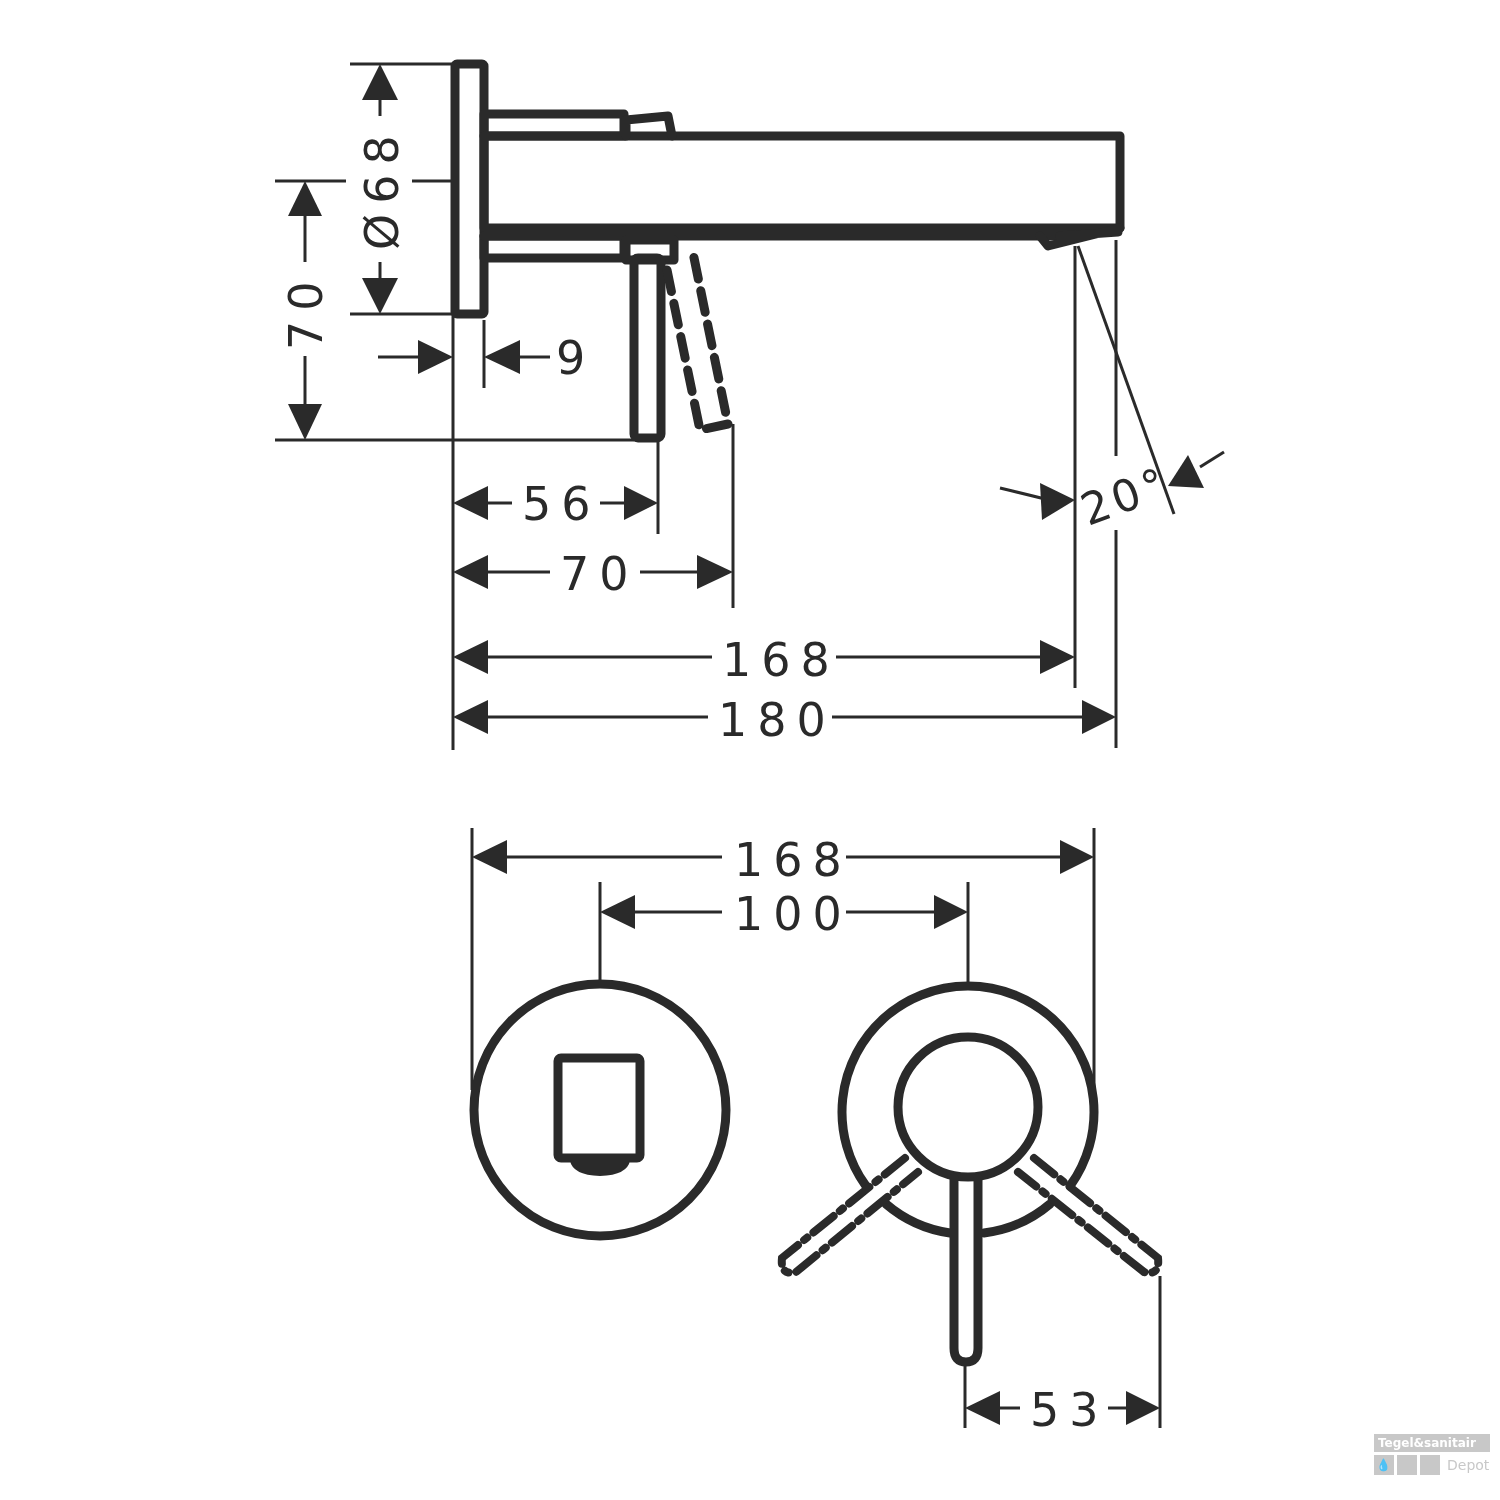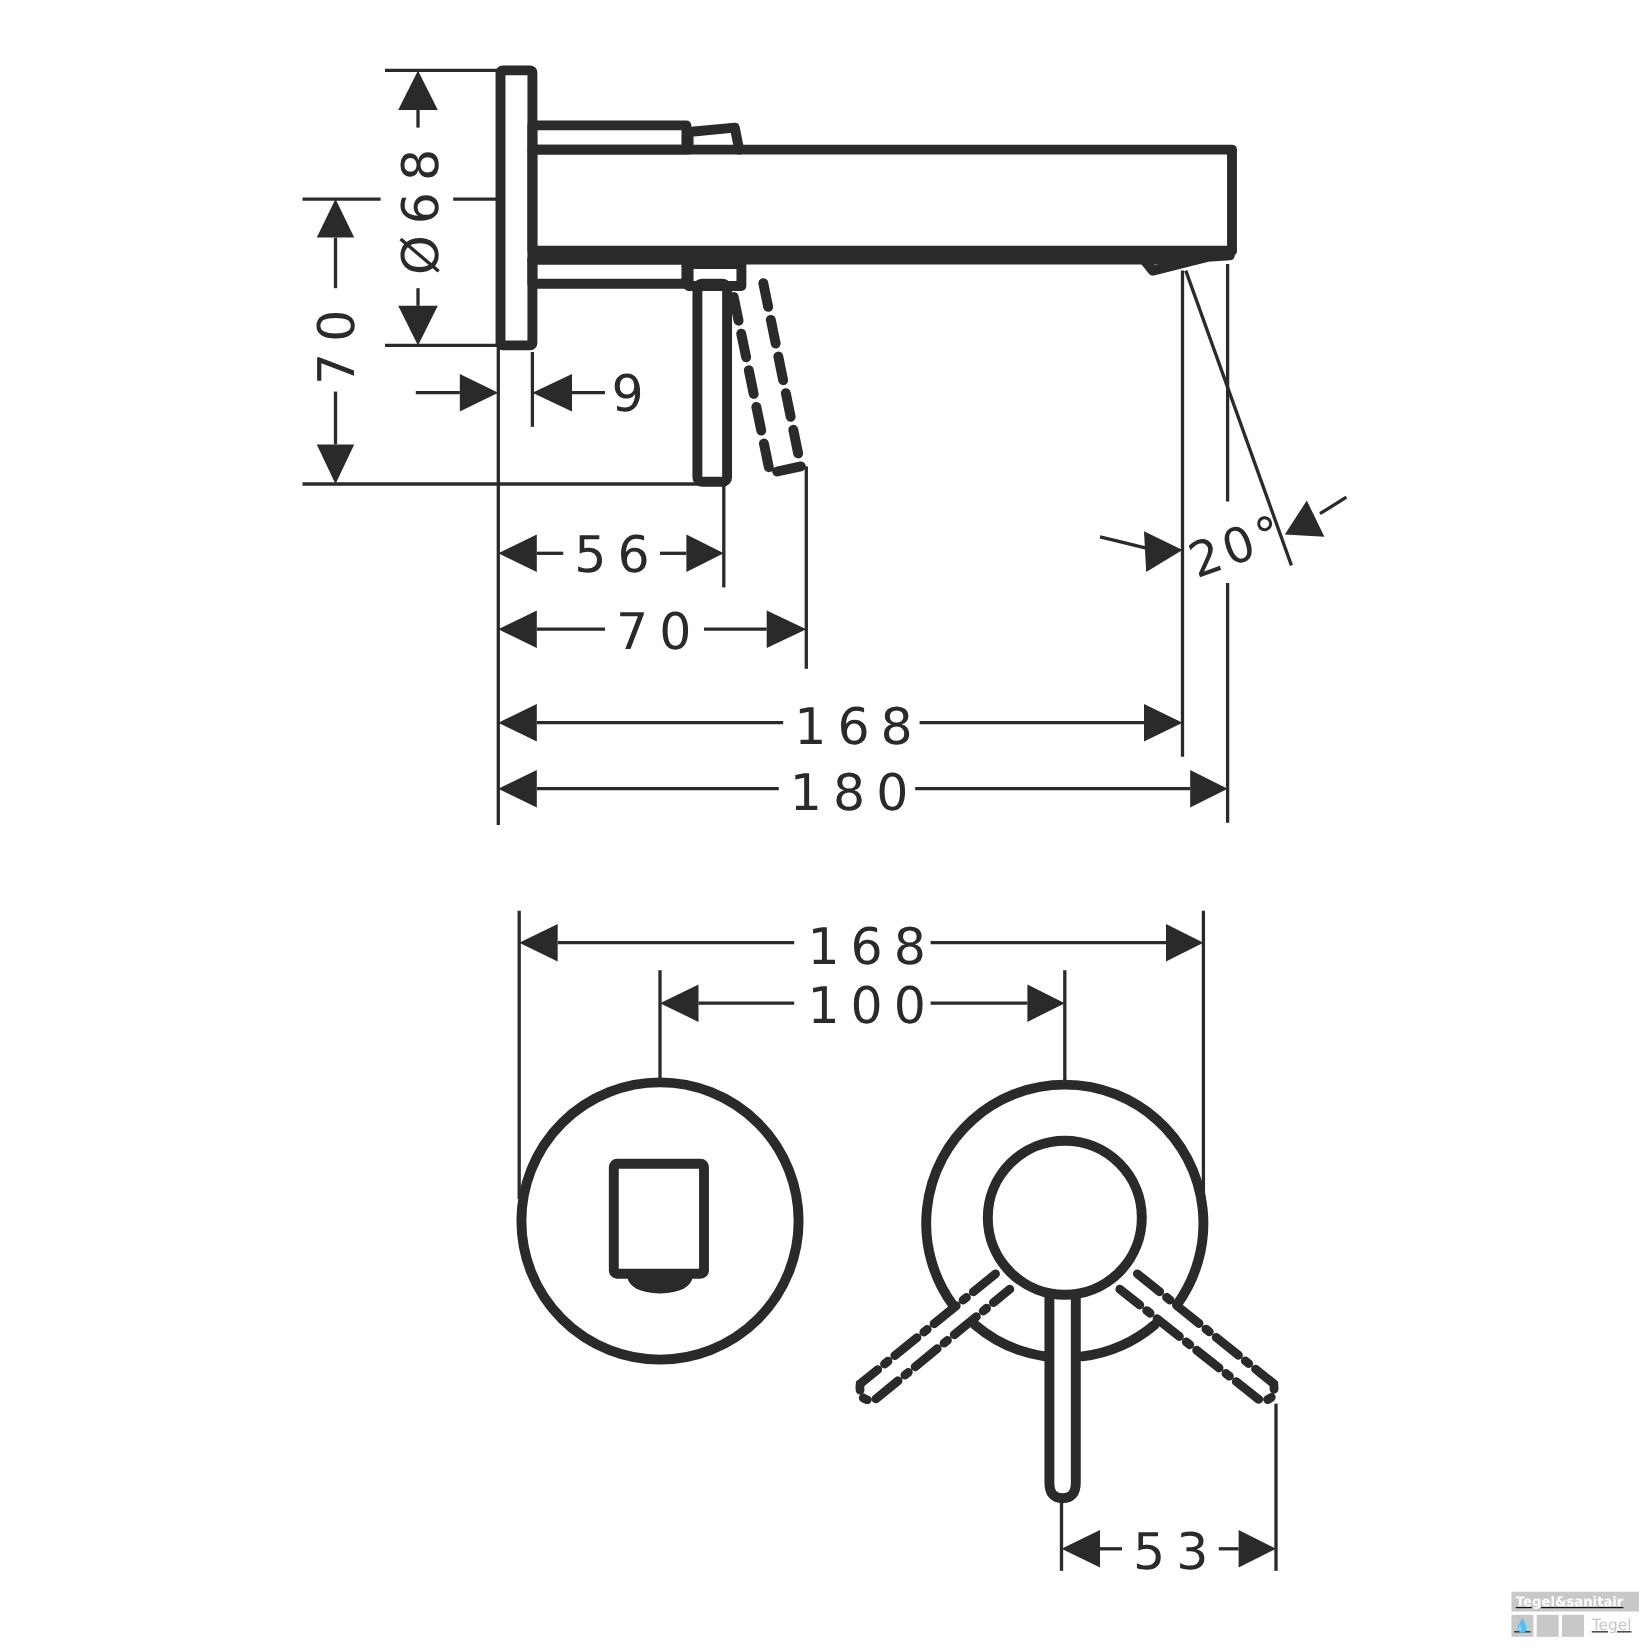--- a/index.html
+++ b/index.html
@@ -4,21 +4,21 @@
 <style>
   html, body { margin: 0; padding: 0; background: #ffffff; }
   body { width: 1500px; height: 1500px; position: relative; overflow: hidden; font-family: "DejaVu Sans", sans-serif; }
   svg#drawing { position: absolute; left: 0; top: 0; }
   .dim { font-family: "DejaVu Sans", sans-serif; font-size: 46px; fill: #2a2a2a; letter-spacing: 10px; }
   .thick { stroke: #2a2a2a; stroke-width: 9; fill: none; stroke-linejoin: round; stroke-linecap: round; }
   .thin { stroke: #2a2a2a; stroke-width: 3; fill: none; }
   .dash { stroke: #2a2a2a; stroke-width: 9; fill: none; stroke-dasharray: 22 12; stroke-linecap: round; }
   .dashdot { stroke: #2a2a2a; stroke-width: 8; fill: none; stroke-dasharray: 26 8 4 8; stroke-linecap: round; }
   .arrow { fill: #2a2a2a; }
-  .watermark { position: absolute; right: 10px; bottom: 12px; width: 116px; text-decoration: underline; }
+  .watermark { position: absolute; right: 10px; bottom: 25px; width: 116px; }
   .wm-top { background: #c8c8c8; color: #fff; font-family: "DejaVu Sans", sans-serif; font-weight: bold; font-size: 12px; padding: 2px 4px; white-space: nowrap; }
   .wm-bot { display: flex; gap: 3px; margin-top: 3px; align-items: center; }
   .wm-sq { width: 20px; height: 20px; background: #c8c8c8; display: flex; align-items: center; justify-content: center; color: #fff; font-size: 12px; }
   .wm-depot { color: #c8c8c8; font-family: "DejaVu Sans", sans-serif; font-size: 14px; margin-left: 4px; }
 </style>
 </head>
 <body>
 
 <svg id="drawing" width="1500" height="1500" viewBox="0 0 1500 1500" xmlns="http://www.w3.org/2000/svg">
 
@@ -144,15 +144,15 @@
     <text class="dim" x="1030" y="1426">53</text>
   </g>
 </svg>
 
 <div class="watermark">
   <div class="wm-top">Tegel&amp;sanitair</div>
   <div class="wm-bot">
     <div class="wm-sq">💧</div>
     <div class="wm-sq"></div>
     <div class="wm-sq"></div>
-    <span class="wm-depot">Tegel</span>
+    <span class="wm-depot">Depot</span>
   </div>
 </div>
 
 </body></html>

